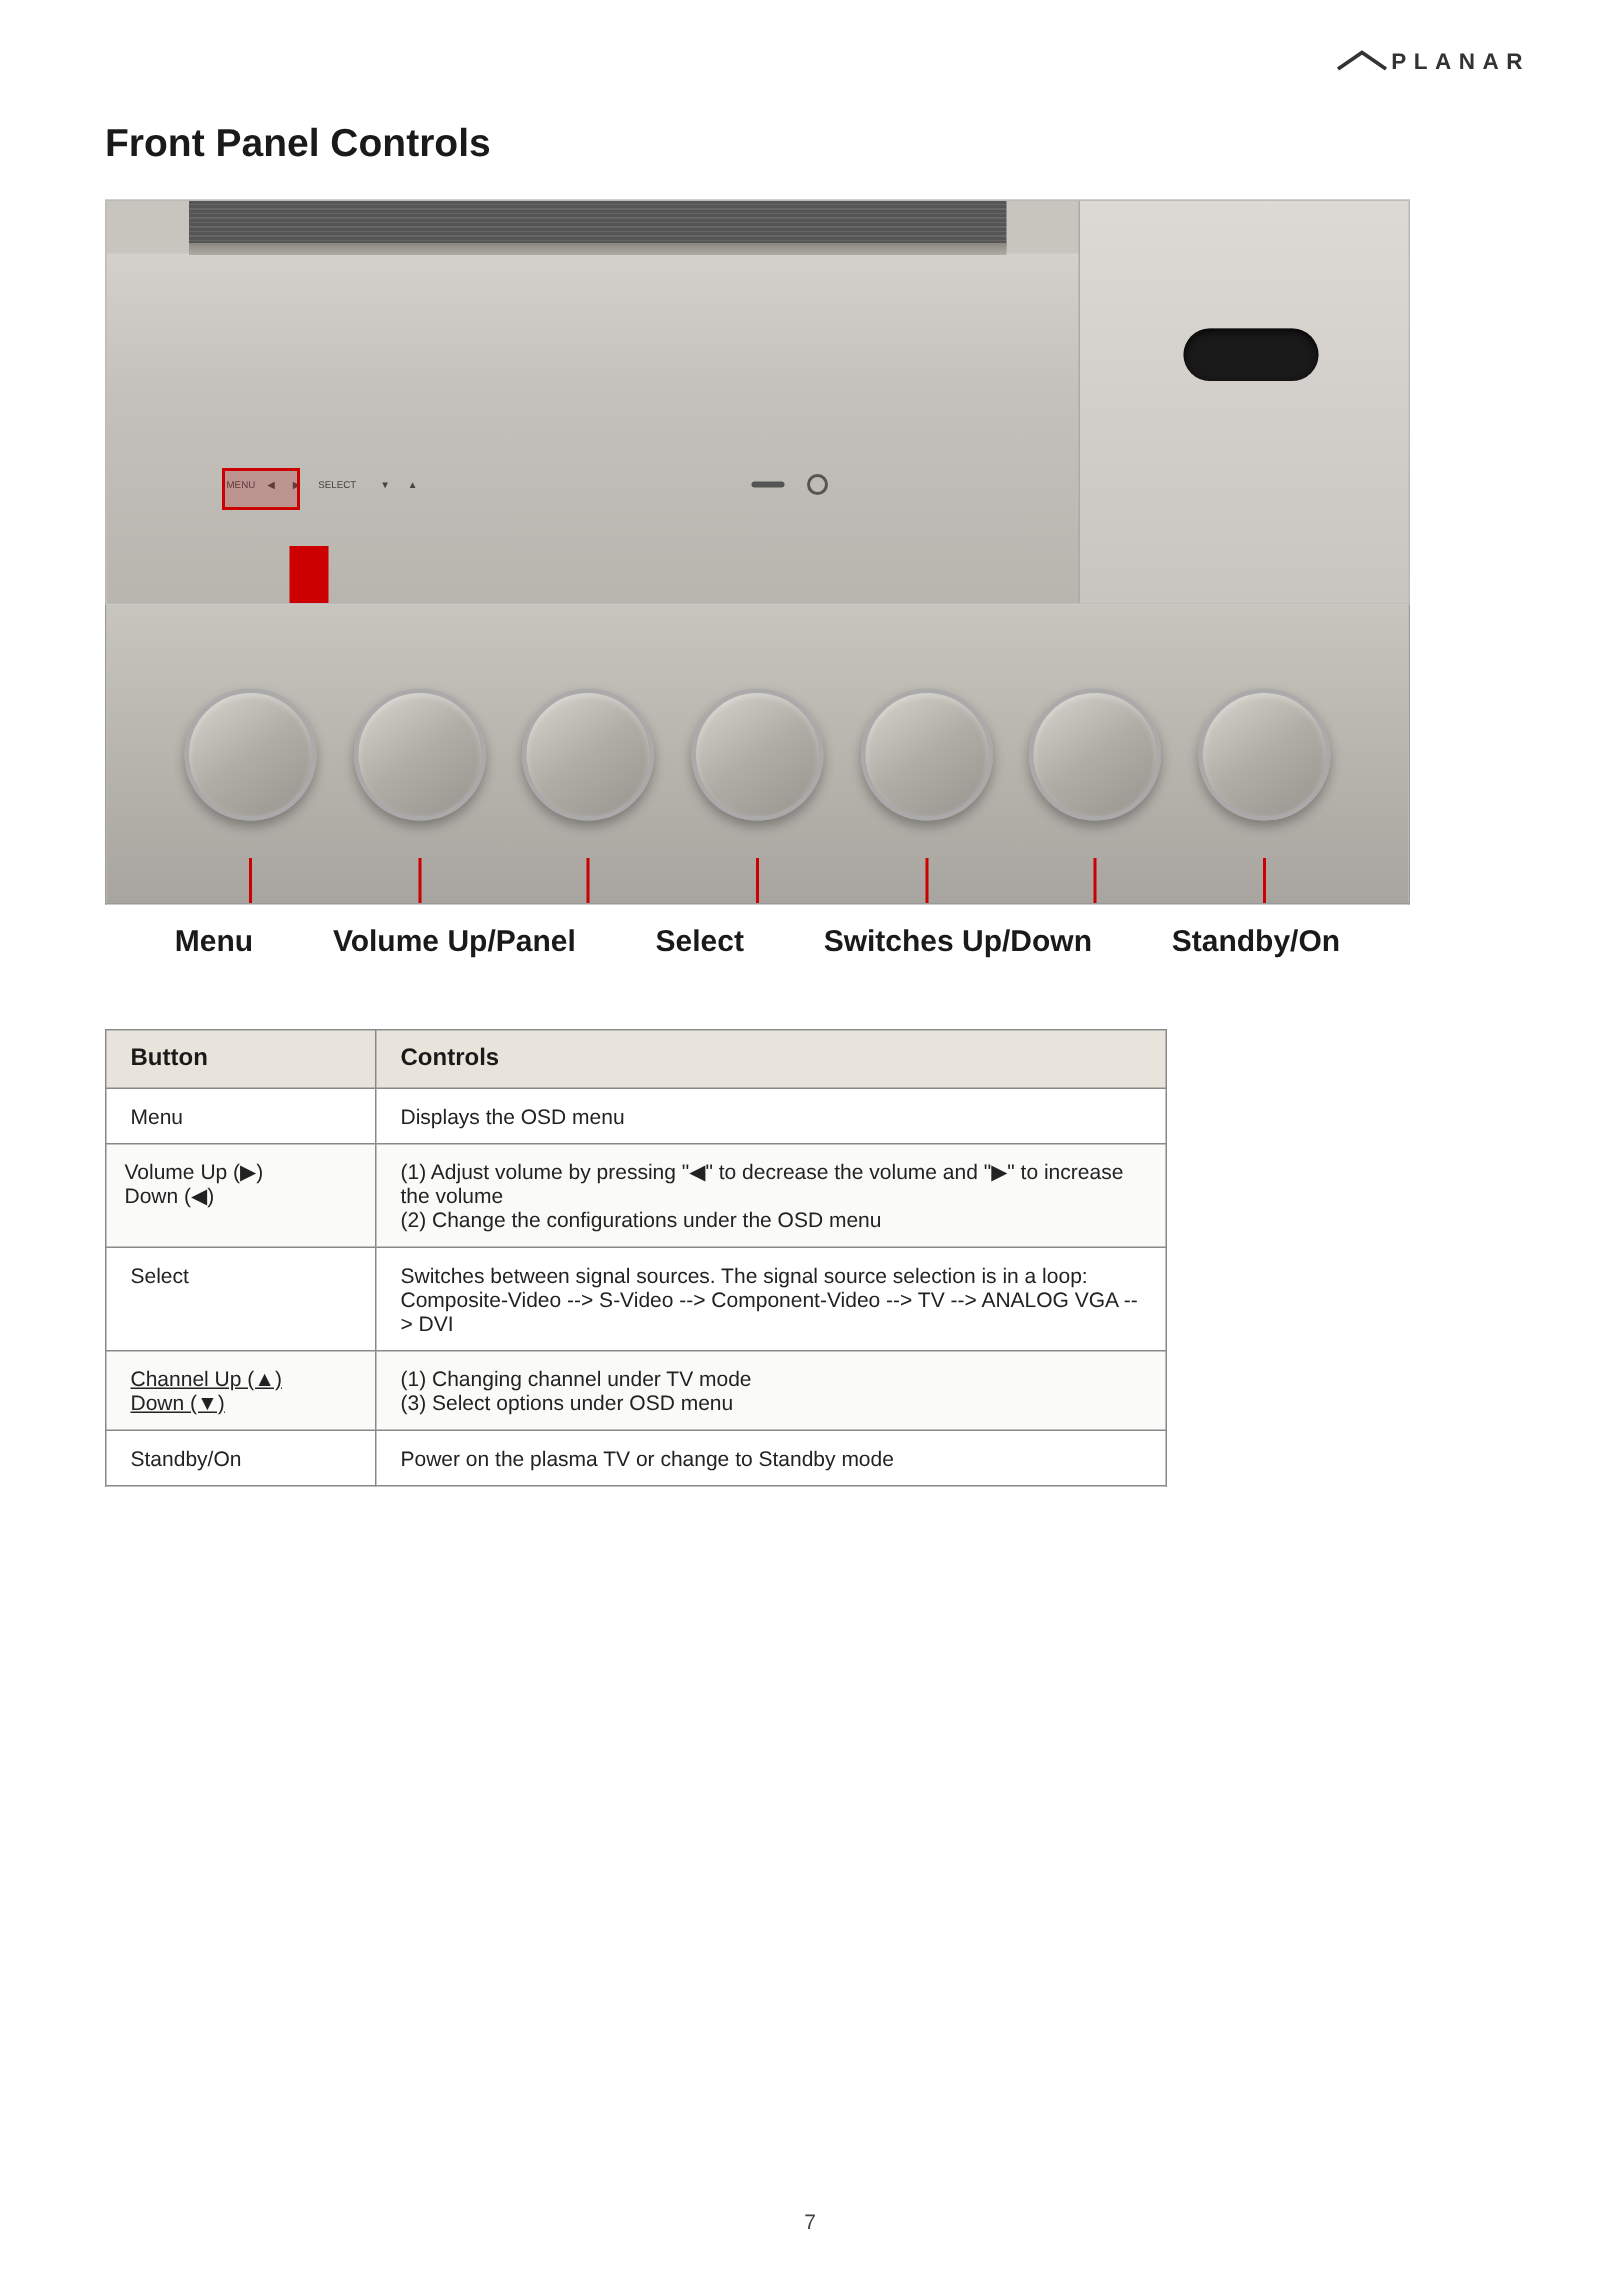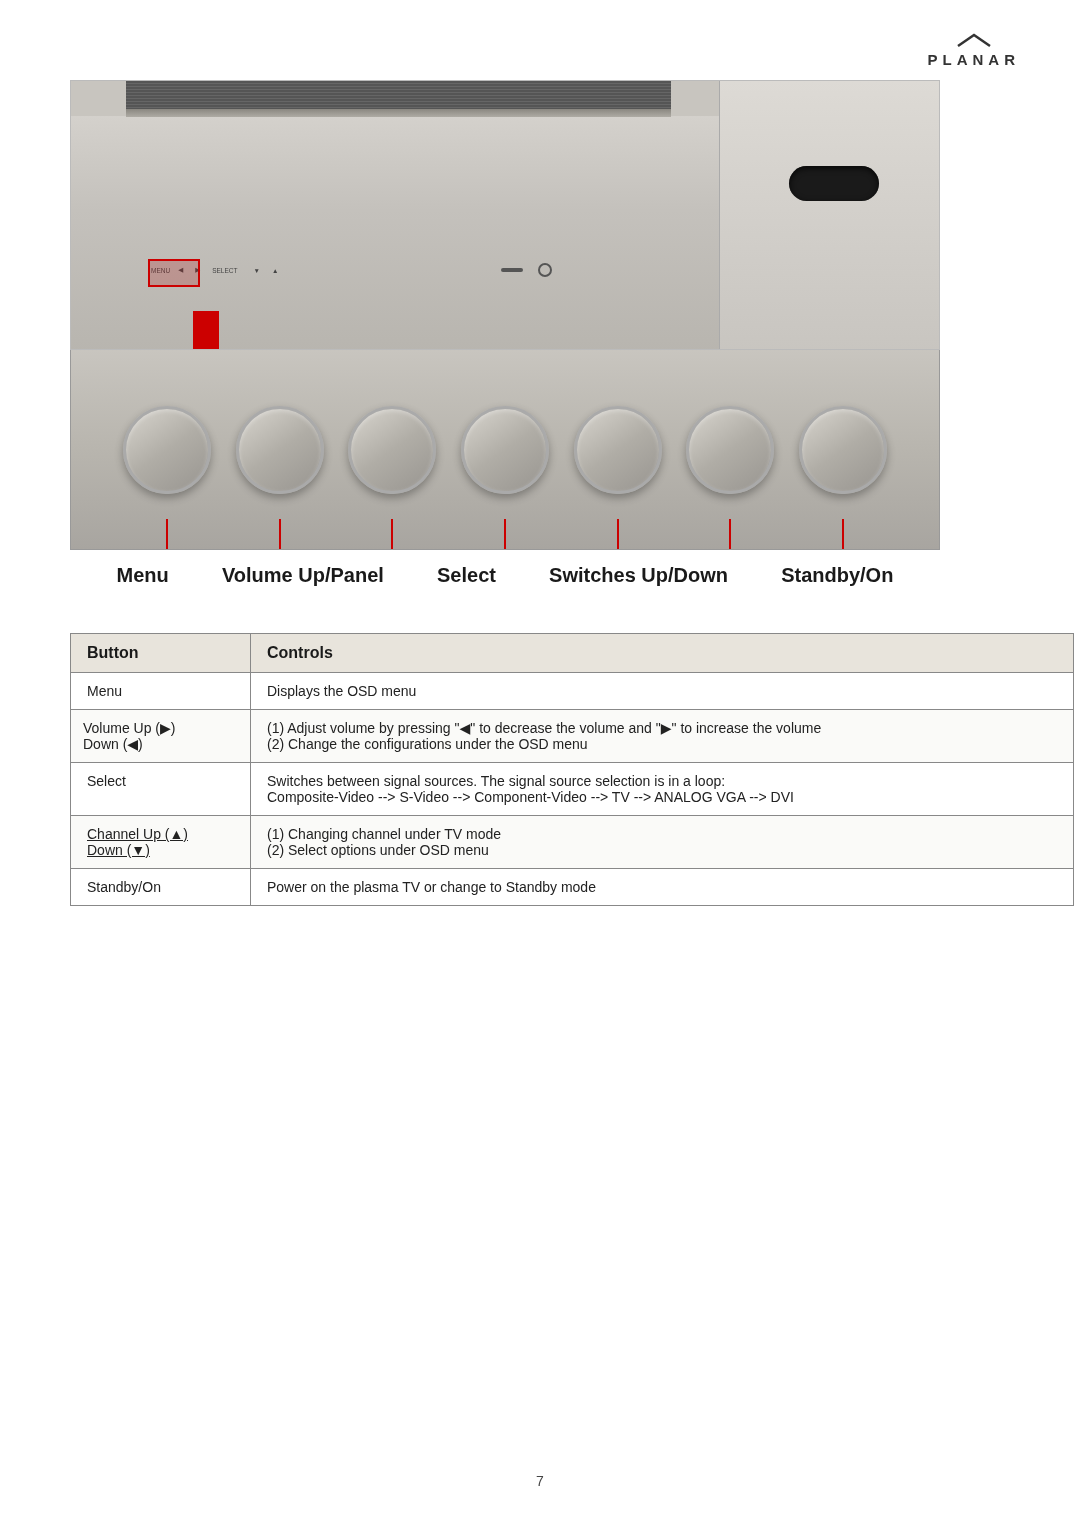--- a/index.html
+++ b/index.html
@@ -12,21 +12,20 @@
       color: #222;
       position: relative;
     }
 
     
     .logo-area {
       position: absolute;
       top: 32px;
       right: 60px;
       display: flex;
-      flex-direction: column;
       align-items: center;
     }
 
     
     .main-content {
       padding: 80px 70px 60px 70px;
     }
 
     .page-title {
       font-size: 26px;
@@ -114,21 +113,21 @@
 
     .btn-label {
       font-size: 20px;
       font-weight: bold;
       color: #1a1a1a;
       text-align: center;
     }
 
     
     .function-table {
-      width: 1004px;
+      width: 708px;
       border-collapse: collapse;
       margin-top: 20px;
       border: 1px solid #888;
     }
 
     .function-table th {
       background: #e8e4dc;
       border: 1px solid #888;
       padding: 10px 16px;
       font-size: 16px;
@@ -267,20 +266,21 @@
   <div style="font-size:18px; color:#333; text-align:center; line-height:1;">
     <svg width="40" height="16" viewBox="0 0 40 16" fill="none">
       <polyline points="4,14 20,3 36,14" stroke="#333" stroke-width="2.5" fill="none"></polyline>
     </svg>
   </div>
   <div style="font-size:15px; letter-spacing:5px; font-weight:bold; color:#333; font-family: Arial, sans-serif;">PLANAR</div>
 </div>
 
 <div class="main-content">
 
+  <div class="page-title">Front Panel Controls</div>
 
   <div class="photo-sim">
 
     <div class="main-body-bg"></div>
 
     <div class="right-section"></div>
 
     <div class="horiz-lines-bg"></div>
     <div class="device-bezel"></div>
 
@@ -378,21 +378,21 @@
         </tr>
         <tr>
           <td style="white-space: pre-line; font-weight: normal;">Select</td>
           <td style="white-space: pre-line;">Switches between signal sources. The signal source selection is in a loop:
 Composite-Video --&gt; S-Video --&gt; Component-Video --&gt; TV --&gt; ANALOG VGA --&gt; DVI</td>
         </tr>
         <tr>
           <td style="white-space: pre-line; font-weight: normal; text-decoration: underline;">Channel Up (▲)
 Down (▼)</td>
           <td style="white-space: pre-line;">(1) Changing channel under TV mode
-(2) Select options under OSD menu</td>
+(3) Select options under OSD menu</td>
         </tr>
         <tr>
           <td style="white-space: pre-line; font-weight: normal;">Standby/On</td>
           <td style="white-space: pre-line;">Power on the plasma TV or change to Standby mode</td>
         </tr>
       </tbody>
   </table>
 
 </div>
 

